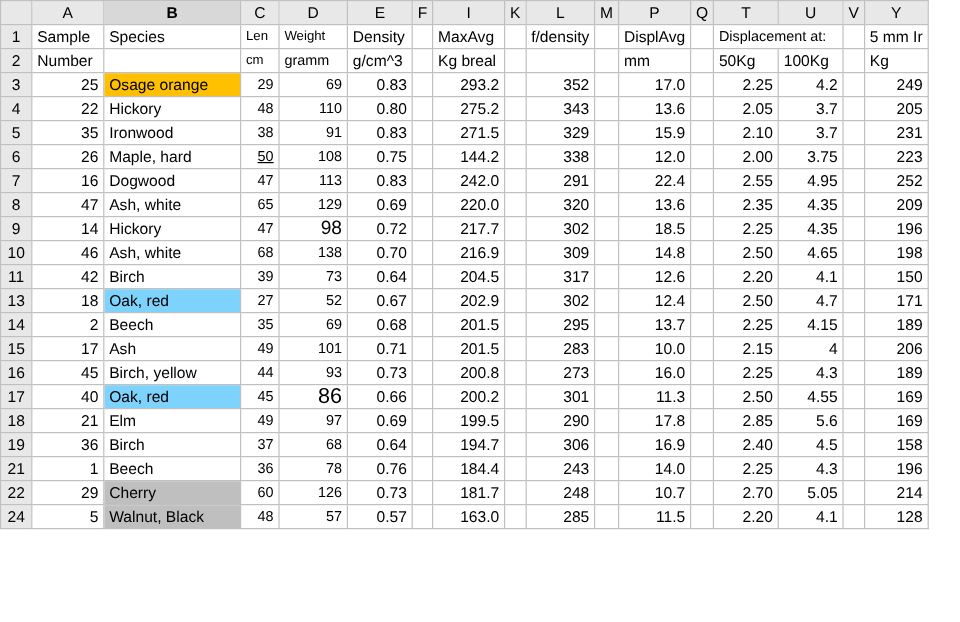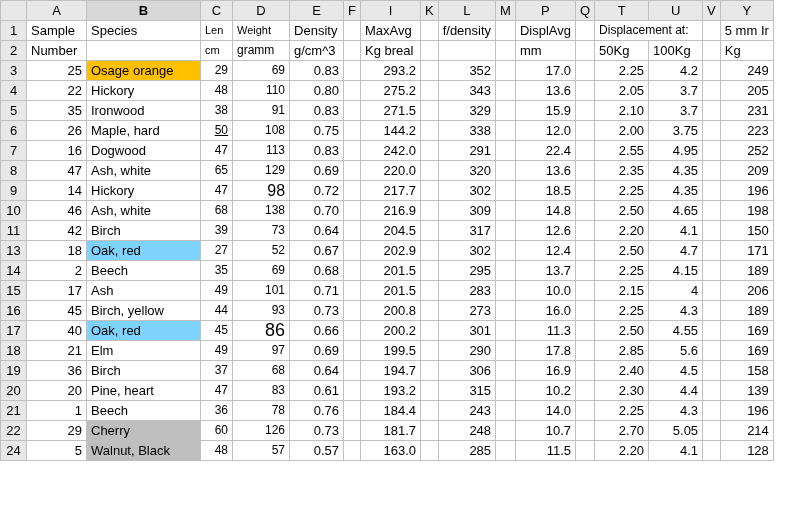--- a/index.html
+++ b/index.html
@@ -429,39 +429,20 @@
         <td class="num">306</td>
         <td class="txt"></td>
         <td class="num">16.9</td>
         <td class="txt"></td>
         <td class="num">2.40</td>
         <td class="num">4.5</td>
         <td class="txt"></td>
         <td class="num">158</td>
       </tr>
       <tr>
-        <td class="row-head">20</td>
-        <td class="num">20</td>
-        <td class="txt">Pine, heart</td>
-        <td class="num" style="font-size: 12px;">47</td>
-        <td class="num" style="font-size: 12px;">83</td>
-        <td class="num">0.61</td>
-        <td class="txt"></td>
-        <td class="num">193.2</td>
-        <td class="txt"></td>
-        <td class="num">315</td>
-        <td class="txt"></td>
-        <td class="num">10.2</td>
-        <td class="txt"></td>
-        <td class="num">2.30</td>
-        <td class="num">4.4</td>
-        <td class="txt"></td>
-        <td class="num">139</td>
-      </tr>
-      <tr>
         <td class="row-head">21</td>
         <td class="num">1</td>
         <td class="txt">Beech</td>
         <td class="num" style="font-size: 12px;">36</td>
         <td class="num" style="font-size: 12px;">78</td>
         <td class="num">0.76</td>
         <td class="txt"></td>
         <td class="num">184.4</td>
         <td class="txt"></td>
         <td class="num">243</td>

